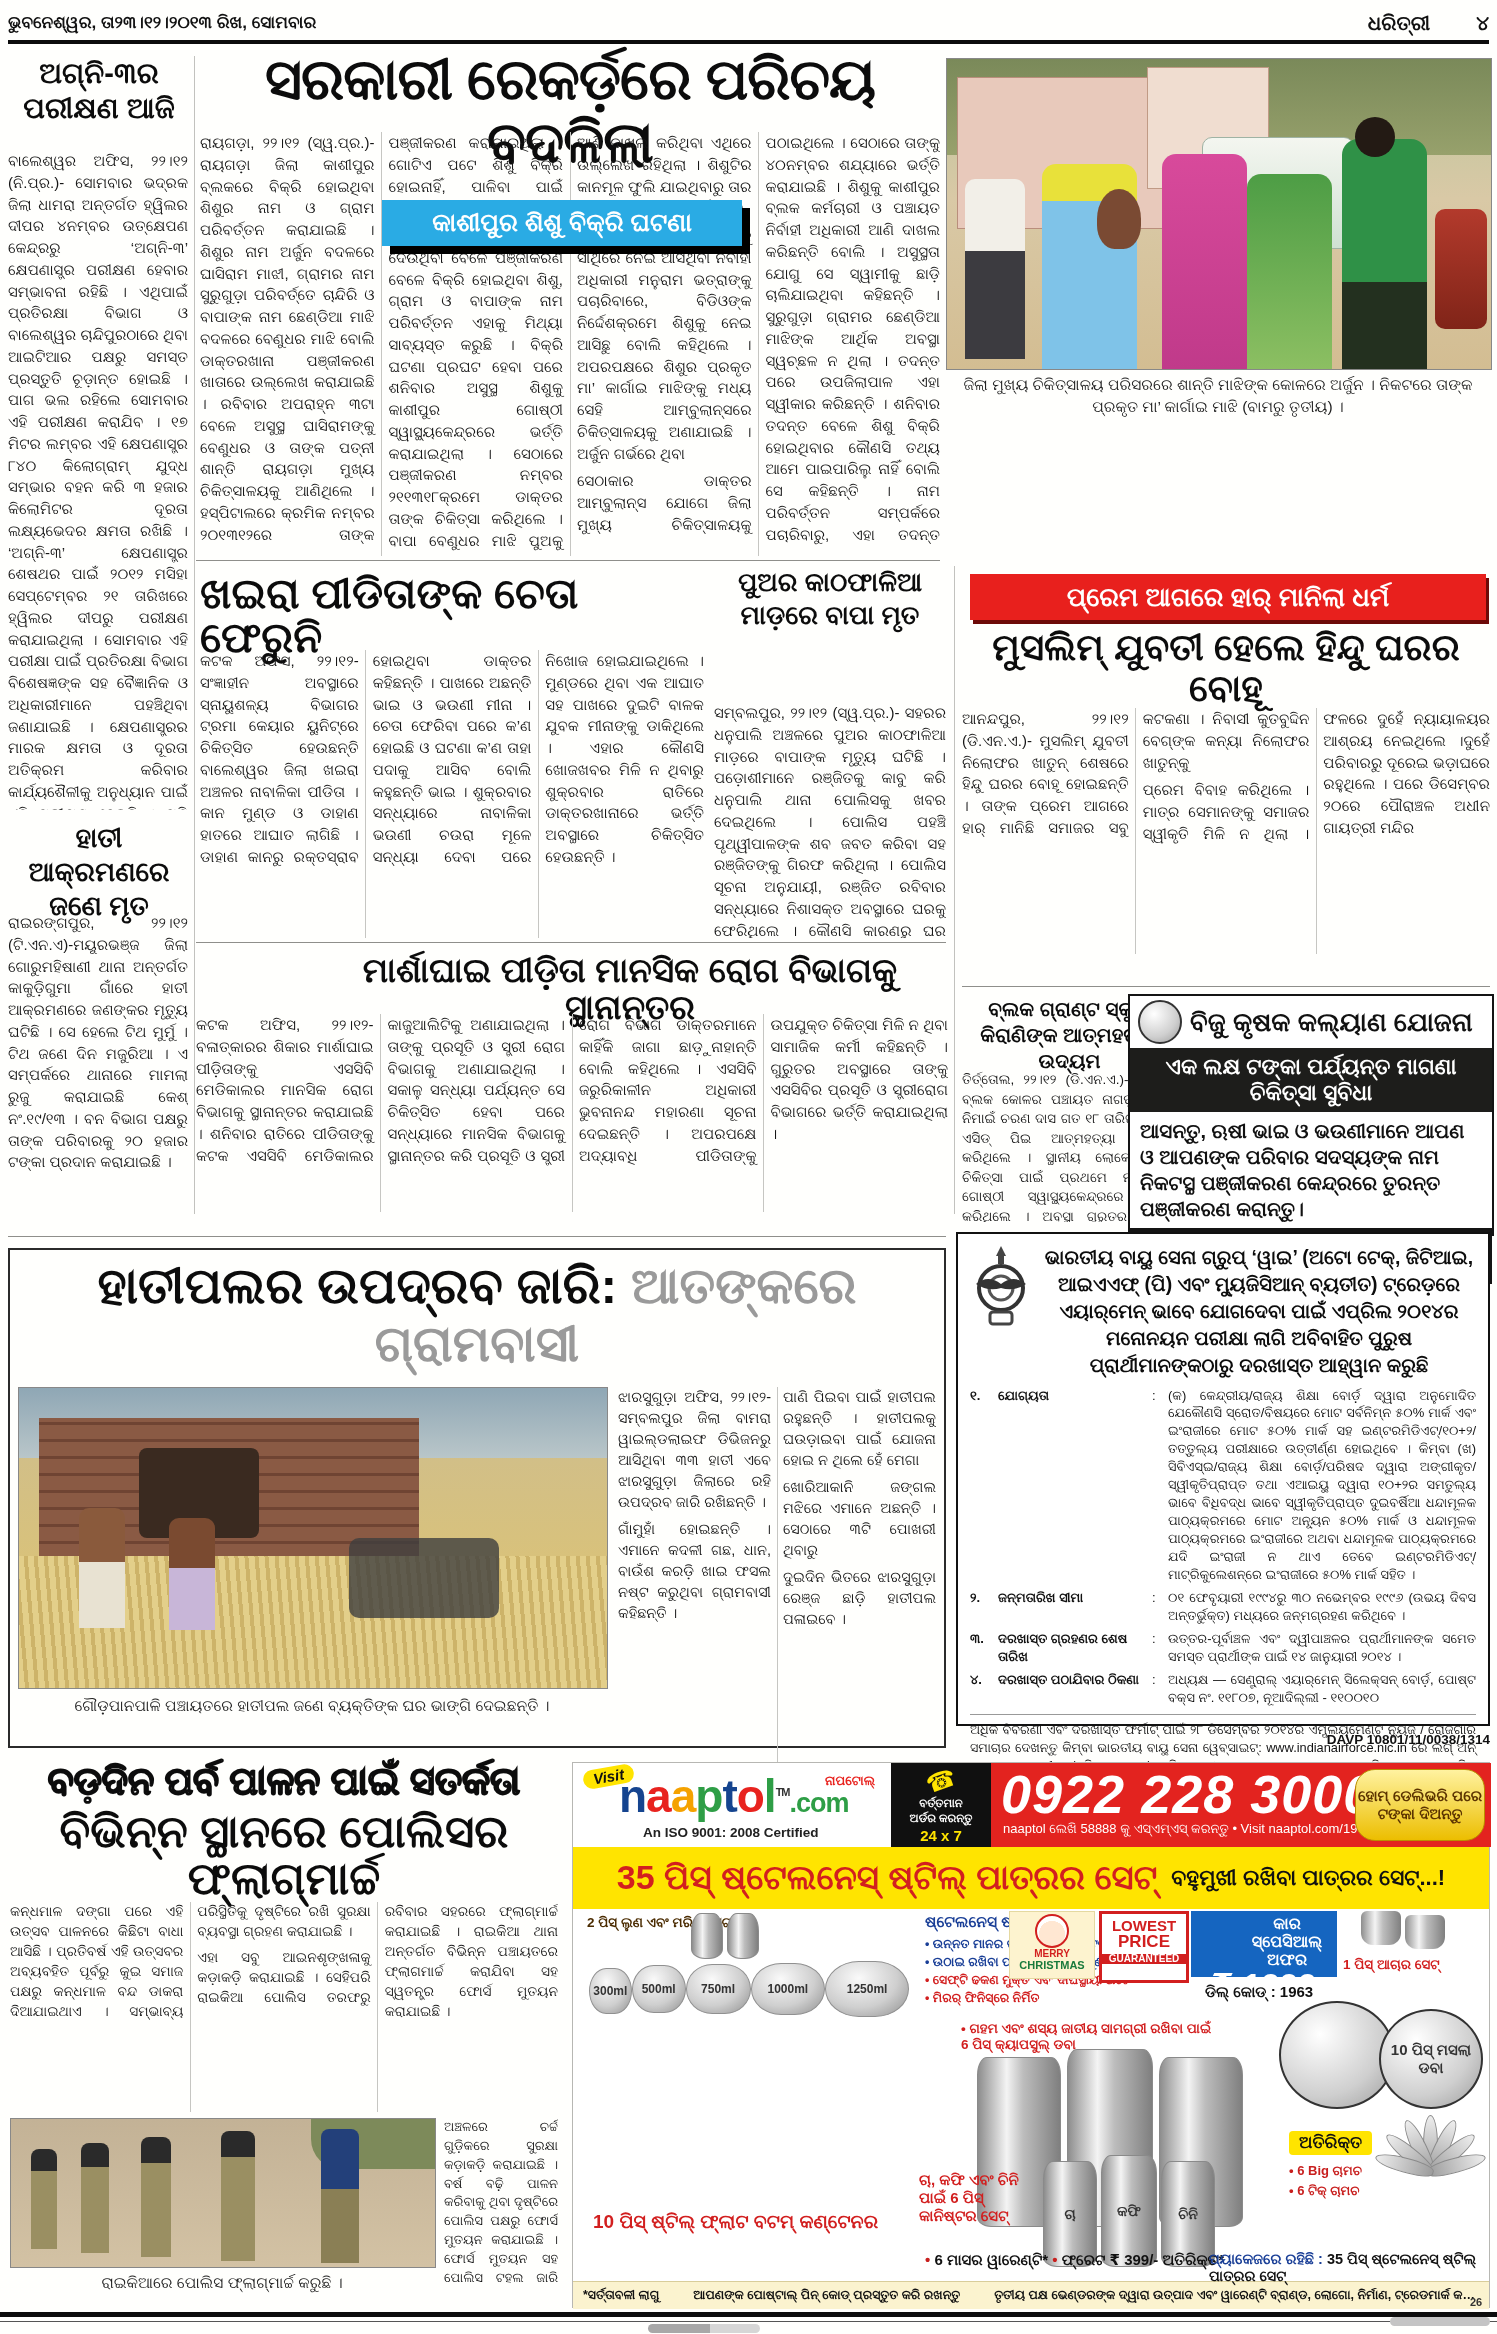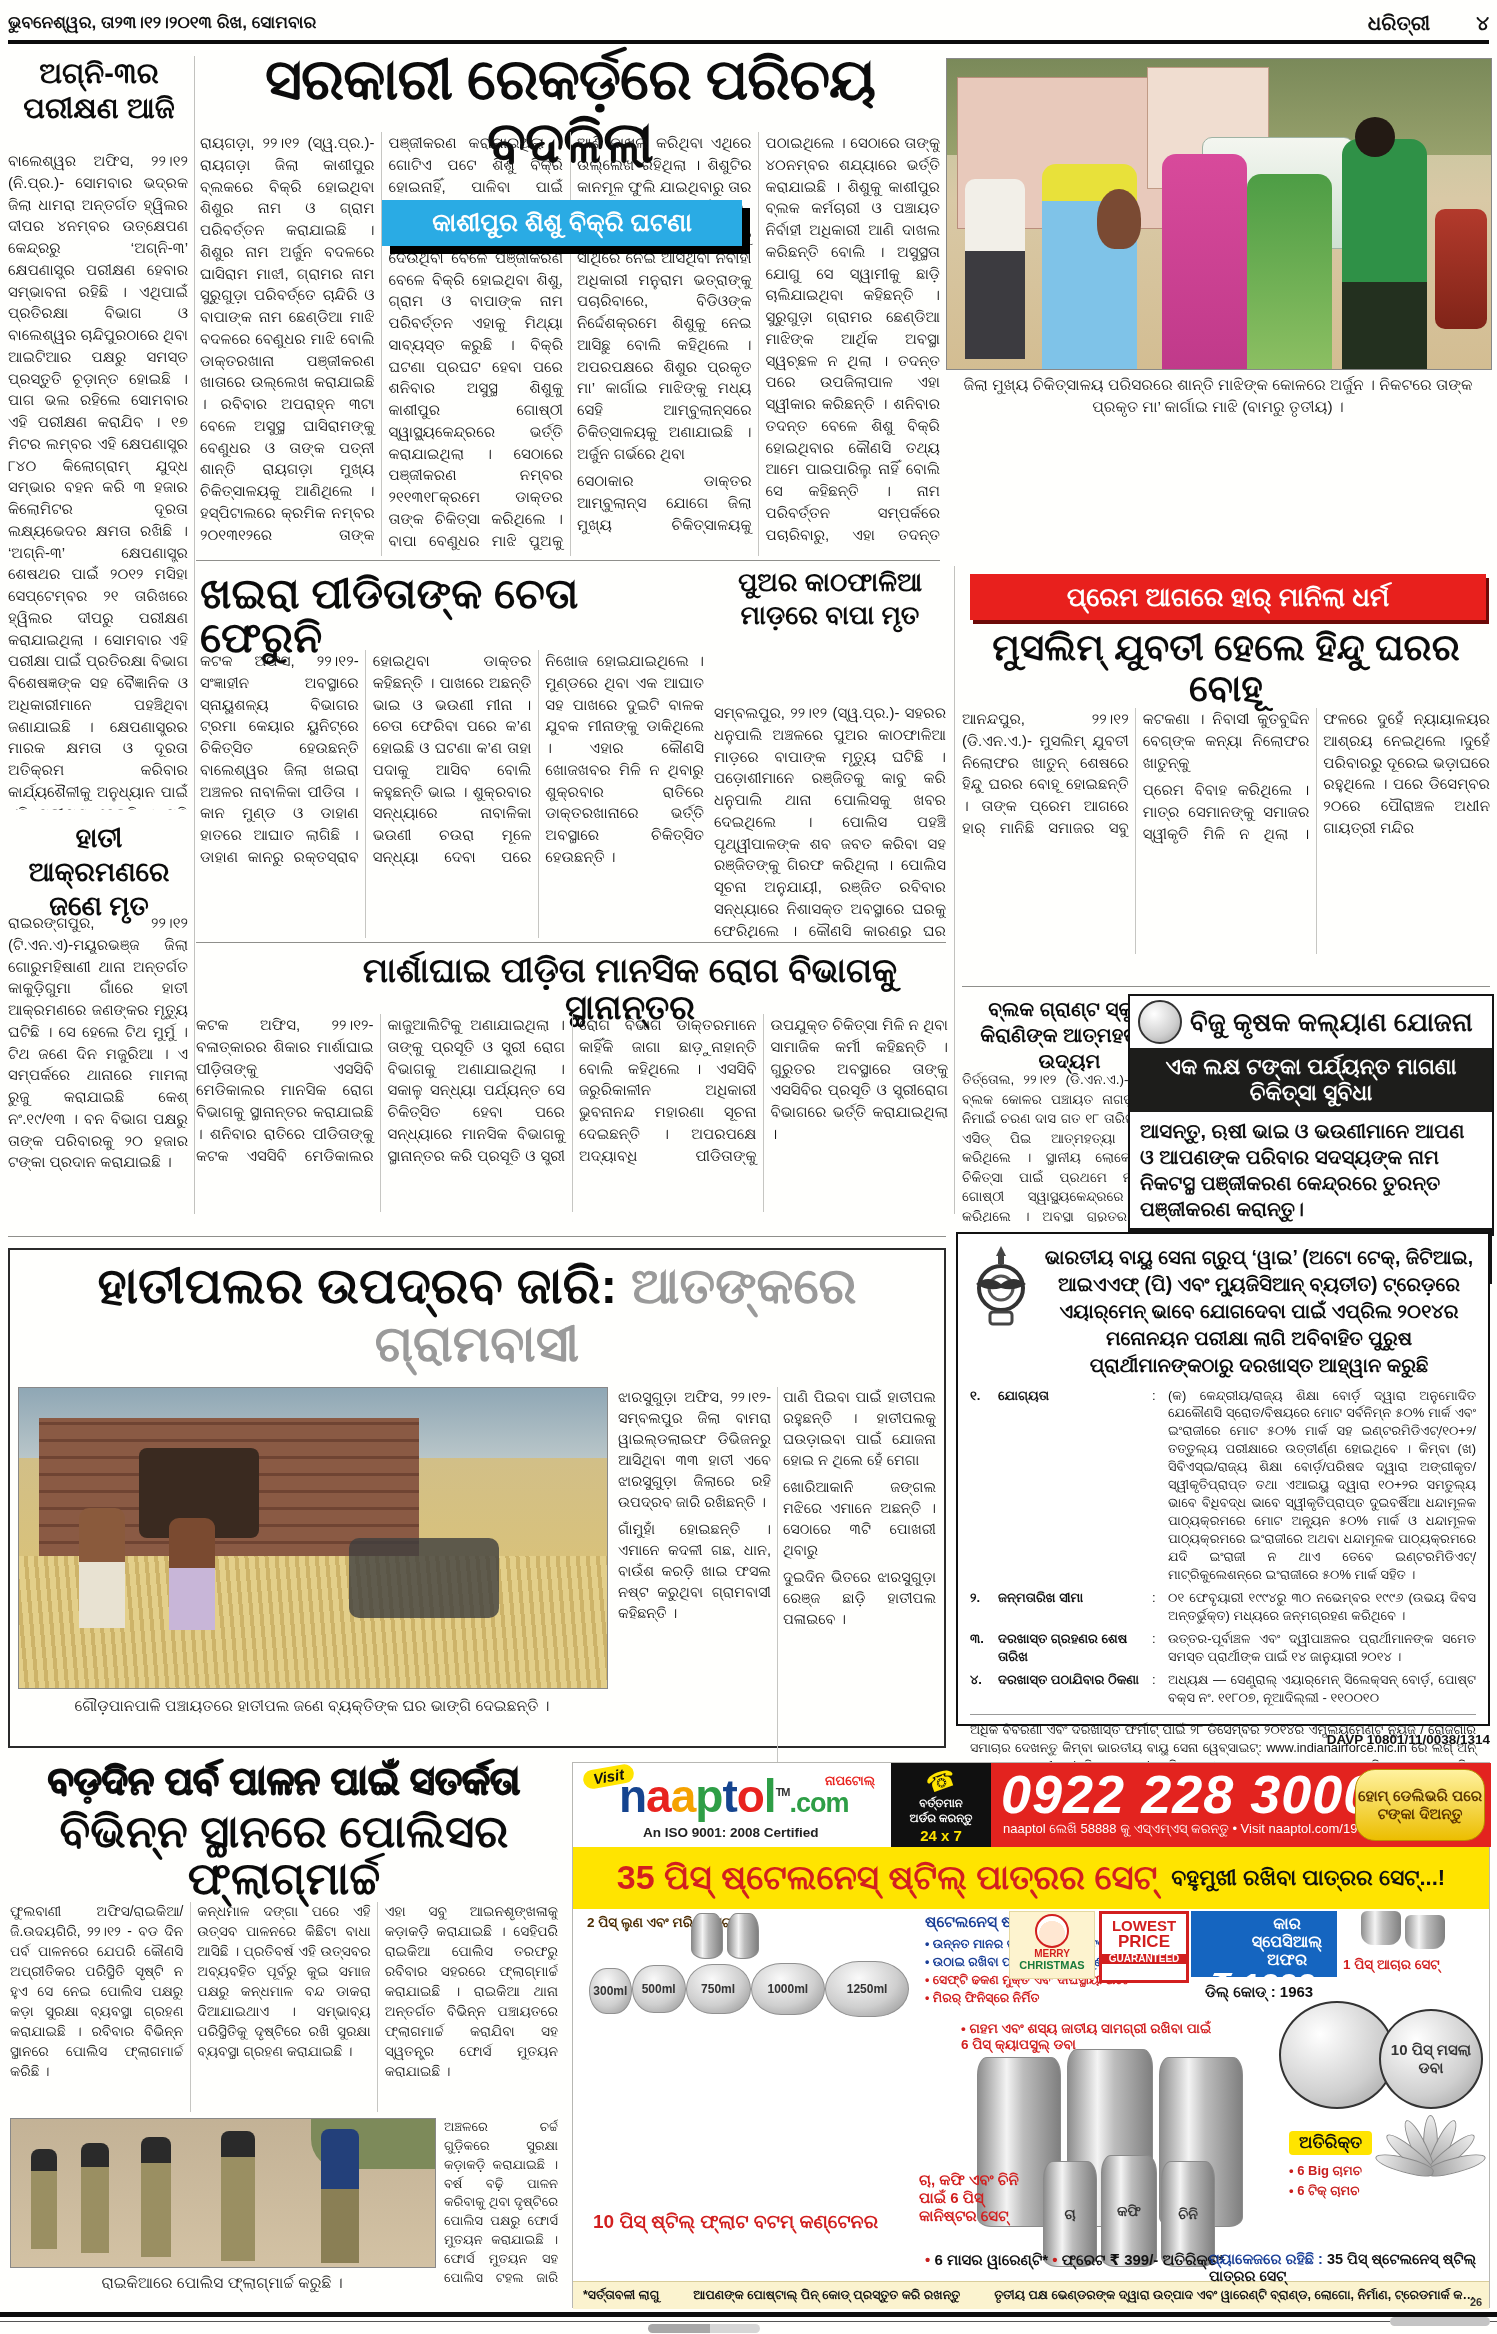--- a/index.html
+++ b/index.html
@@ -213,21 +213,20 @@
         <span class="af-val">ଅଧ୍ୟକ୍ଷ — ସେଣ୍ଟ୍ରାଲ୍ ଏୟାର୍‌ମେନ୍ ସିଲେକ୍ସନ୍ ବୋର୍ଡ଼, ପୋଷ୍ଟ ବକ୍ସ ନଂ. ୧୧୮୦୭, ନୂଆଦିଲ୍ଲୀ - ୧୧୦୦୧୦</span>
       </div>
     </div>
     <div style="font-size:12.8px;line-height:1.4;margin-top:8px;text-align:justify;border-top:1px solid #999;padding-top:6px;">ଅଧିକ ବିବରଣୀ ଏବଂ ଦରଖାସ୍ତ ଫର୍ମାଟ୍ ପାଇଁ ୨୮ ଡିସେମ୍ବର ୨୦୧୪ର ଏମ୍ପ୍ଲୟମେଣ୍ଟ ନ୍ୟୁଜ୍ / ରୋଜଗାର ସମାଚାର ଦେଖନ୍ତୁ କିମ୍ବା ଭାରତୀୟ ବାୟୁ ସେନା ୱେବ୍‌ସାଇଟ୍: www.indianairforce.nic.in ରେ ଲଗ୍ ଅନ୍ କରନ୍ତୁ । ପଞ୍ଜୀକୃତ/ସ୍ପିଡ୍ ପୋଷ୍ଟ/କୋରିୟର୍ ଦ୍ୱାରା ପଠାଯାଇଥିବା ଦରଖାସ୍ତଗୁଡ଼ିକୁ ଗ୍ରହଣ କରାଯିବ ନାହିଁ ।</div>
   </div>
   <div class="abs" style="left:1282px;top:1732px;width:208px;font-size:13.5px;font-weight:700;text-align:right;">DAVP 10801/11/0038/1314</div>
 
   <div class="abs center outline-head" style="left:10px;top:1760px;width:548px;">ବଡ଼ଦିନ ପର୍ବ ପାଳନ ପାଇଁ ସତର୍କତା</div>
   <div class="abs hl center" style="left:8px;top:1808px;width:552px;font-size:45px;line-height:1.05;">ବିଭିନ୍ନ ସ୍ଥାନରେ ପୋଲିସର ଫ୍ଲାଗ୍‌ମାର୍ଚ୍ଚ</div>
   <div class="abs bt c3" style="left:10px;top:1902px;width:548px;height:210px;overflow:hidden;font-size:13.8px;">
-    <p>ଫୁଲବାଣୀ ଅଫିସ/ରାଇକିଆ/ଜି.ଉଦୟଗିରି, ୨୨।୧୨ - ବଡ ଦିନ ପର୍ବ ପାଳନରେ ଯେପରି କୌଣସି ଅପ୍ରୀତିକର ପରିସ୍ଥିତି ସୃଷ୍ଟି ନ ହୁଏ ସେ ନେଇ ପୋଲିସ ପକ୍ଷରୁ କଡ଼ା ସୁରକ୍ଷା ବ୍ୟବସ୍ଥା ଗ୍ରହଣ କରାଯାଇଛି । ରବିବାର ବିଭିନ୍ନ ସ୍ଥାନରେ ପୋଲିସ ଫ୍ଲାଗମାର୍ଚ୍ଚ କରିଛି ।</p>
     <p>କନ୍ଧମାଳ ଦଙ୍ଗା ପରେ ଏହି ଉତ୍ସବ ପାଳନରେ କିଛିଟା ବାଧା ଆସିଛି । ପ୍ରତିବର୍ଷ ଏହି ଉତ୍ସବର ଅବ୍ୟବହିତ ପୂର୍ବରୁ କୁଇ ସମାଜ ପକ୍ଷରୁ କନ୍ଧମାଳ ବନ୍ଦ ଡାକରା ଦିଆଯାଇଥାଏ । ସମ୍ଭାବ୍ୟ ପରିସ୍ଥିତିକୁ ଦୃଷ୍ଟିରେ ରଖି ସୁରକ୍ଷା ବ୍ୟବସ୍ଥା ଗ୍ରହଣ କରାଯାଇଛି ।</p>
     <p>ଏହା ସବୁ ଆଇନଶୃଙ୍ଖଳାକୁ କଡ଼ାକଡ଼ି କରାଯାଇଛି । ସେହିପରି ରାଇକିଆ ପୋଲିସ ତରଫରୁ ରବିବାର ସହରରେ ଫ୍ଲାଗ୍‌ମାର୍ଚ୍ଚ କରାଯାଇଛି । ରାଇକିଆ ଥାନା ଅନ୍ତର୍ଗତ ବିଭିନ୍ନ ପଞ୍ଚାୟତରେ ଫ୍ଲାଗମାର୍ଚ୍ଚ କରାଯିବା ସହ ସ୍ୱତନ୍ତ୍ର ଫୋର୍ସ ମୁତୟନ କରାଯାଇଛି ।</p>
   </div>
   <div class="abs photo" style="left:10px;top:2118px;width:424px;height:148px;background:linear-gradient(#c3b296,#d3c2a4);">
     <div class="ph" style="left:300px;top:0;width:124px;height:50px;background:#7d8a5a;border-radius:0 0 0 30px;"></div>
     <div class="ph" style="left:20px;top:30px;width:26px;height:100px;background:linear-gradient(#2a2a2a 22%,#9a8f62 22%);border-radius:8px 8px 0 0;"></div>
     <div class="ph" style="left:70px;top:24px;width:28px;height:110px;background:linear-gradient(#2a2a2a 22%,#9a8f62 22%);border-radius:8px 8px 0 0;"></div>
     <div class="ph" style="left:130px;top:18px;width:30px;height:120px;background:linear-gradient(#2a2a2a 22%,#9a8f62 22%);border-radius:8px 8px 0 0;"></div>
     <div class="ph" style="left:210px;top:12px;width:34px;height:130px;background:linear-gradient(#2a2a2a 20%,#9a8f62 20%);border-radius:8px 8px 0 0;"></div>
     <div class="ph" style="left:310px;top:10px;width:38px;height:134px;background:linear-gradient(#23407a 45%,#8a7f55 45%);border-radius:8px 8px 0 0;"></div>

